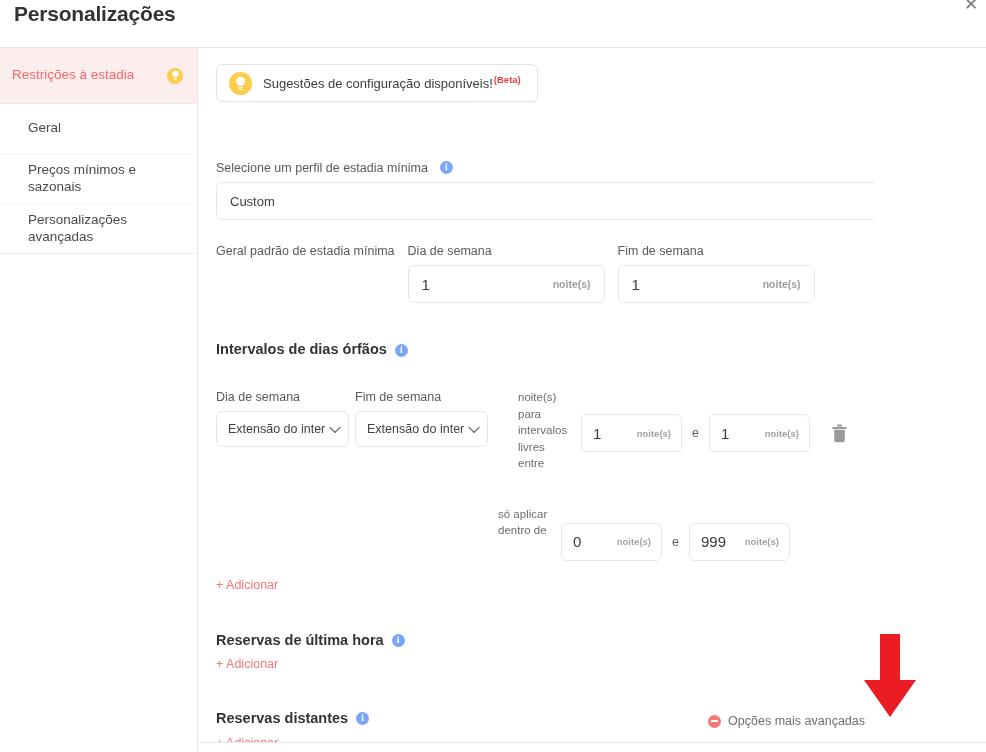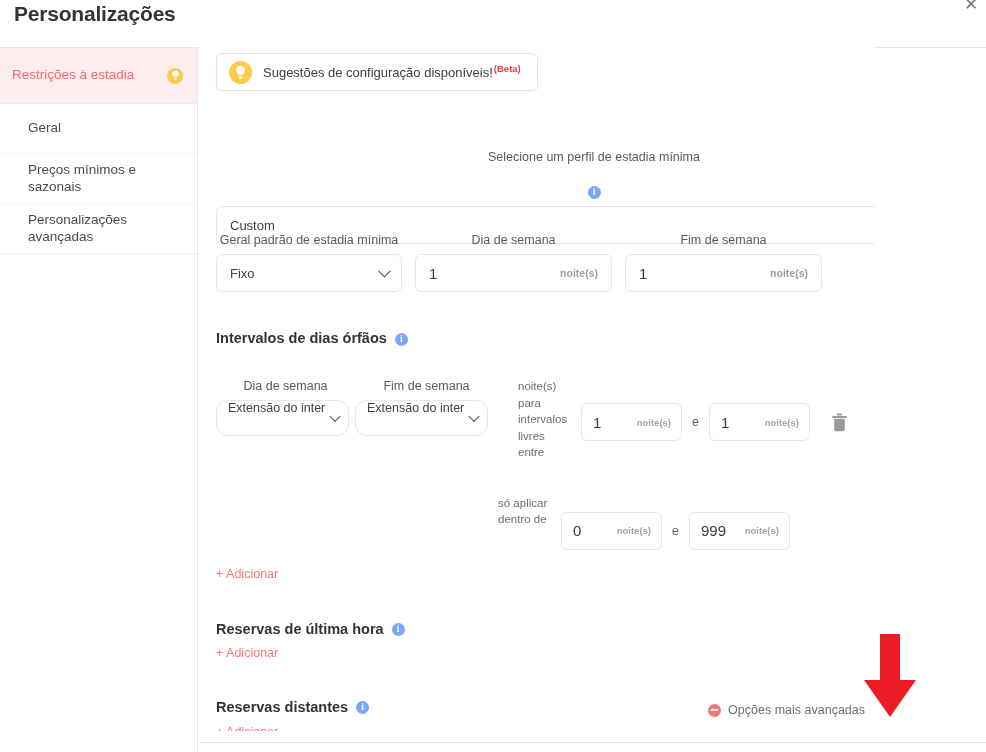--- a/index.html
+++ b/index.html
@@ -53,21 +53,21 @@
     border-bottom:1px solid #f5f5f5;
   }
   .side-sub:last-child { border-bottom:1px solid #eeeeee; }
   .bulb-mini {
     width:16px; height:16px; border-radius:50%; background:#fccd4d;
     display:inline-flex; align-items:center; justify-content:center; flex:0 0 auto;
   }
 
   
   .content {
-    position:absolute; left:199px; top:37px; width:675px; height:694px;
+    position:absolute; left:199px; top:48px; width:675px; height:694px;
     background:#fff; overflow:hidden;
   }
   .footer-rule {
     position:absolute; left:199px; top:742px; width:787px; height:1px; background:#e6e6e6;
   }
 
   .suggest-box {
     position:absolute; left:17px; top:16px;
     display:inline-flex; align-items:center; gap:11px;
     height:38px; padding:0 16px 0 12px;
@@ -75,21 +75,21 @@
     box-shadow:0 1px 2px rgba(0,0,0,0.04); cursor:pointer;
   }
   .bulb-circle {
     width:23px; height:23px; border-radius:50%; background:#fccd4d;
     display:flex; align-items:center; justify-content:center; flex:0 0 auto;
   }
   .suggest-text { font-size:13px; color:#3c3c3c; white-space:nowrap; }
   .beta { color:#ee3d3d; font-size:9.5px; font-weight:700; vertical-align:super; margin-left:1px;}
 
   .field-label {
-    font-size:12.5px; color:#5a5a5a; margin-bottom:7px; display:flex; align-items:center; gap:22px;flex-direction:column;
+    font-size:12.5px; color:#5a5a5a; margin-bottom:7px; display:flex; align-items:flex-start; gap:12px;
   }
   .info-i {
     width:13px; height:13px; border-radius:50%; background:#7aa7f5;
     color:#fff; font-size:9.5px; font-weight:700; line-height:13px;
     text-align:center; display:inline-block; flex:0 0 auto; cursor:pointer;
     font-family:"Liberation Serif", serif;
   }
 
   .profile-block { position:absolute; left:17px; top:113px; width:756px; }
   .select-wide {
@@ -134,22 +134,22 @@
   }
 
   .orphan-title { position:absolute; left:17px; top:293px;align-items:flex-end; }
   .orphan-grid { position:absolute; left:17px; top:342px; }
 
   .orph-row { display:flex; align-items:flex-start; }
   .col-dow { width:139px; }
   .col-fds { width:143px; margin-left:0; }
   .sel-small {
     position:relative; width:133px; height:36px;
-    border:1px solid #e7e7e7; border-radius:12px; background:#fff;
-    display:flex; align-items:flex-start; padding:0 28px 0 11px;
+    border:1px solid #e7e7e7; border-radius:6px; background:#fff;
+    display:flex; align-items:center; padding:0 28px 0 11px;
     font-size:12.5px; color:#414141; cursor:pointer;
     white-space:nowrap; overflow:hidden; text-overflow:clip;
   }
   .sel-small .chev { right:9px; width:8px; height:8px; }
 
   .phrase {
     width:52px; font-size:11.5px; color:#6d6d6d; line-height:16.5px;
     padding-top:0px;
   }
   .nbox2 {
@@ -239,24 +239,20 @@
       </div>
       <div class="select-wide">
         <span>Custom</span>
         <span class="caret-sm"></span>
       </div>
     </div>
 
     <div class="row-default">
       <div class="ctl">
         <div class="field-label">Geral padrão de estadia mínima</div>
-        <div class="sel-box">
-          <span>Fixo</span>
-          <span class="chev"></span>
-        </div>
       </div>
       <div class="ctl">
         <div class="field-label">Dia de semana</div>
         <div class="num-box">
           <span class="val">1</span>
           <span class="unit">noite(s)</span>
         </div>
       </div>
       <div class="ctl">
         <div class="field-label">Fim de semana</div>

